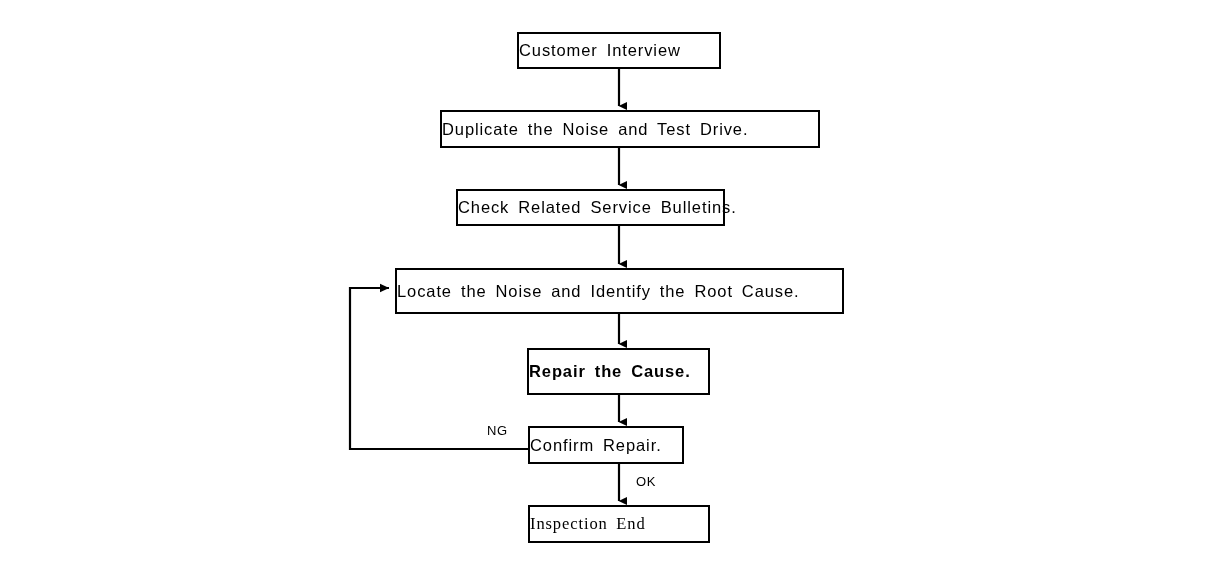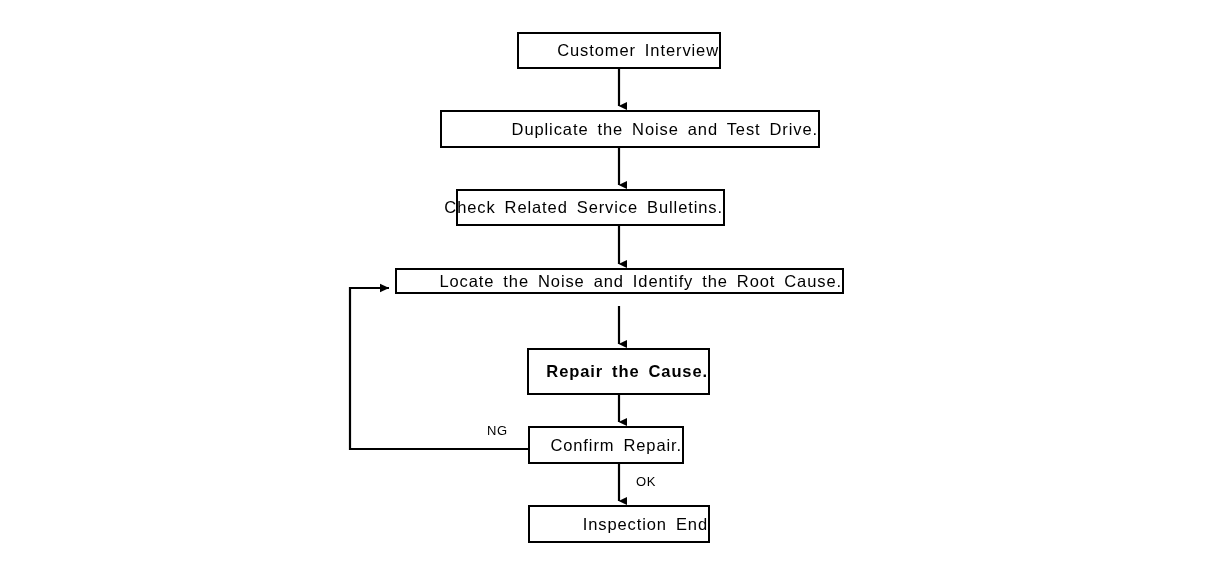--- a/index.html
+++ b/index.html
@@ -25,21 +25,21 @@
     width: 1216px;
     height: 582px;
   }
   .node-box {
     position: absolute;
     box-sizing: border-box;
     border: 2px solid #000000;
     background: #ffffff;
     display: flex;
     align-items: center;
-    justify-content: flex-end;
+    justify-content: flex-start;
     color: #000000;
     font-family: "Liberation Sans", "DejaVu Sans", sans-serif;
     font-size: 16.5px;
     font-weight: 400;
     letter-spacing: 0.9px;
     word-spacing: 3.5px;
     white-space: nowrap;
     line-height: 1;
   }
   .edge-label {
@@ -83,33 +83,33 @@
   </div>
 
   <div class="node-box" style="left:440px; top:110px; width:380px; height:38px;">
     <span>Duplicate the Noise and Test Drive.</span>
   </div>
 
   <div class="node-box" style="left:456px; top:189px; width:269px; height:37px;">
     <span>Check Related Service Bulletins.</span>
   </div>
 
-  <div class="node-box" style="left:395px; top:268px; width:449px; height:26px;">
+  <div class="node-box" style="left:395px; top:268px; width:449px; height:46px;">
     <span>Locate the Noise and Identify the Root Cause.</span>
   </div>
 
   <div class="node-box" style="left:527px; top:348px; width:183px; height:47px;font-weight:bold;">
     <span>Repair the Cause.</span>
   </div>
 
   <div class="node-box" style="left:528px; top:426px; width:156px; height:38px;">
     <span>Confirm Repair.</span>
   </div>
 
-  <div class="node-box" style="left:528px; top:505px; width:182px; height:38px;">
+  <div class="node-box" style="left:528px; top:505px; width:182px; height:38px;font-family:Liberation Serif, serif;">
     <span>Inspection End</span>
   </div>
 
   <div class="edge-label" style="left:487px; top:424px;">NG</div>
 
   <div class="edge-label" style="left:636px; top:475px;">OK</div>
 
 </div>
 
 </body></html>

